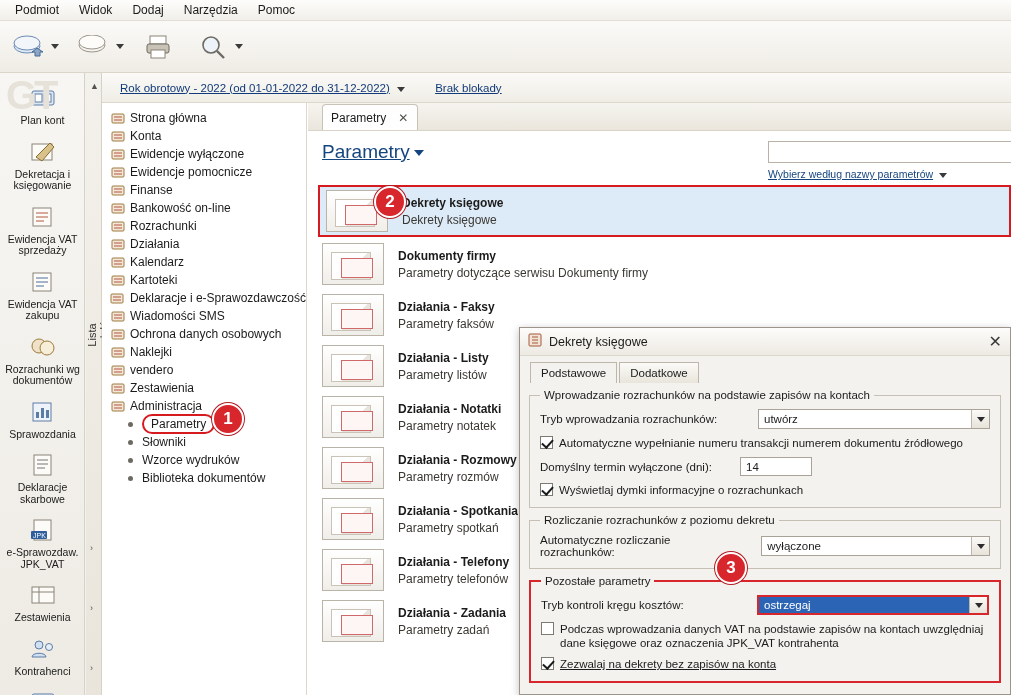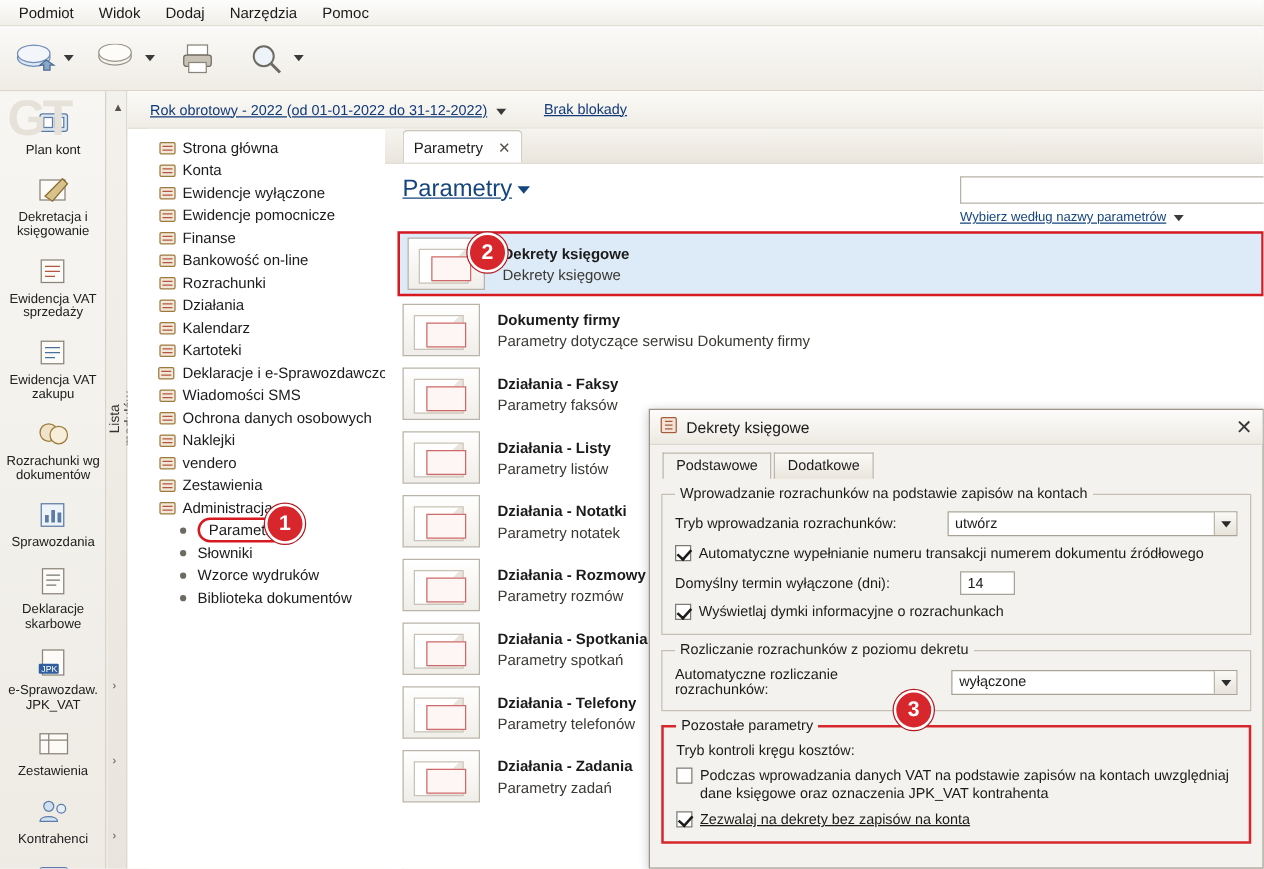--- a/index.html
+++ b/index.html
@@ -96,21 +96,21 @@
     display:flex; align-items:center; gap:30px;
     padding-left:18px;
   }
   .yearbar a {
     color:#123a7a; text-decoration:underline; font-size:11.5px; cursor:pointer;
   }
   .yearbar .blk { color:#123a7a; text-decoration:underline; font-size:11.5px;}
 
   
   .tree {
-    position:absolute; left:16px; top:30px; width:205px; bottom:0;
+    position:absolute; left:0; top:30px; width:205px; bottom:0;
     background:#fff; border-right:1px solid #ddd8ce;
     padding:6px 0 0 4px;
     overflow:hidden;
   }
   .trow { display:flex; align-items:center; gap:5px; height:18px; padding-left:4px; }
   .trow .tlabel { font-size:12px; color:#1b1b1b; white-space:nowrap; }
   .tico { width:15px; height:14px; display:flex;align-items:center;justify-content:center; }
   .sub { padding-left:22px; }
   .bullet { width:5px;height:5px;border-radius:50%;background:#6d6a63; margin-right:4px;}
   .sel-ellipse {
@@ -226,21 +226,21 @@
     position:absolute; right:0; top:0; bottom:0; width:18px;
     background:linear-gradient(#fbfaf7,#e7e3da); border-left:1px solid #bdb7ab;
     display:flex;align-items:center;justify-content:center;
   }
   .combo .arw i {
     width:0;height:0;border-left:4px solid transparent;border-right:4px solid transparent;
     border-top:5px solid #2b2b2b; display:block;
   }
   .combo.sel { background:#2b63b5; color:#fff; border:2px solid #d7262c; }
   .txtbox {
-    height:19px; width:44px; border:1px solid #a9a296; background:#fff;
+    height:19px; width:72px; border:1px solid #a9a296; background:#fff;
     font-size:11.5px; display:flex;align-items:center; padding-left:5px;
   }
   .cb { width:13px;height:13px;border:1px solid #7d7a73; background:#fff; position:relative; flex:none;}
   .cb.on:after{
     content:""; position:absolute; left:3px; top:0px; width:5px;height:9px;
     border:solid #1b1b1b; border-width:0 2px 2px 0; transform:rotate(42deg);
   }
   .cbrow { display:flex; align-items:flex-start; gap:6px; margin-bottom:7px; }
   .cbrow .ct { font-size:11.5px; line-height:14px; }
   .spacer { margin-left:auto; }
@@ -774,20 +774,26 @@
             </span>
         </div>
       </div>
     </fieldset>
 
     <fieldset class="redbox">
       <legend>Pozostałe parametry</legend>
       <div class="frow">
         <span class="flabel">Tryb kontroli kręgu kosztów:</span>
         <span class="spacer"></span>
+        <div class="combo sel">
+          <span>ostrzegaj</span>
+          <span class="arw">
+              <i></i>
+            </span>
+        </div>
       </div>
       <div class="cbrow">
         <span class="cb"></span>
         <span class="ct">Podczas wprowadzania danych VAT na podstawie zapisów na kontach uwzględniaj dane księgowe oraz oznaczenia JPK_VAT kontrahenta</span>
       </div>
       <div class="cbrow" style="margin-bottom:0;text-decoration:underline;">
         <span class="cb on"></span>
         <span class="ct">Zezwalaj na dekrety bez zapisów na konta</span>
       </div>
     </fieldset>

